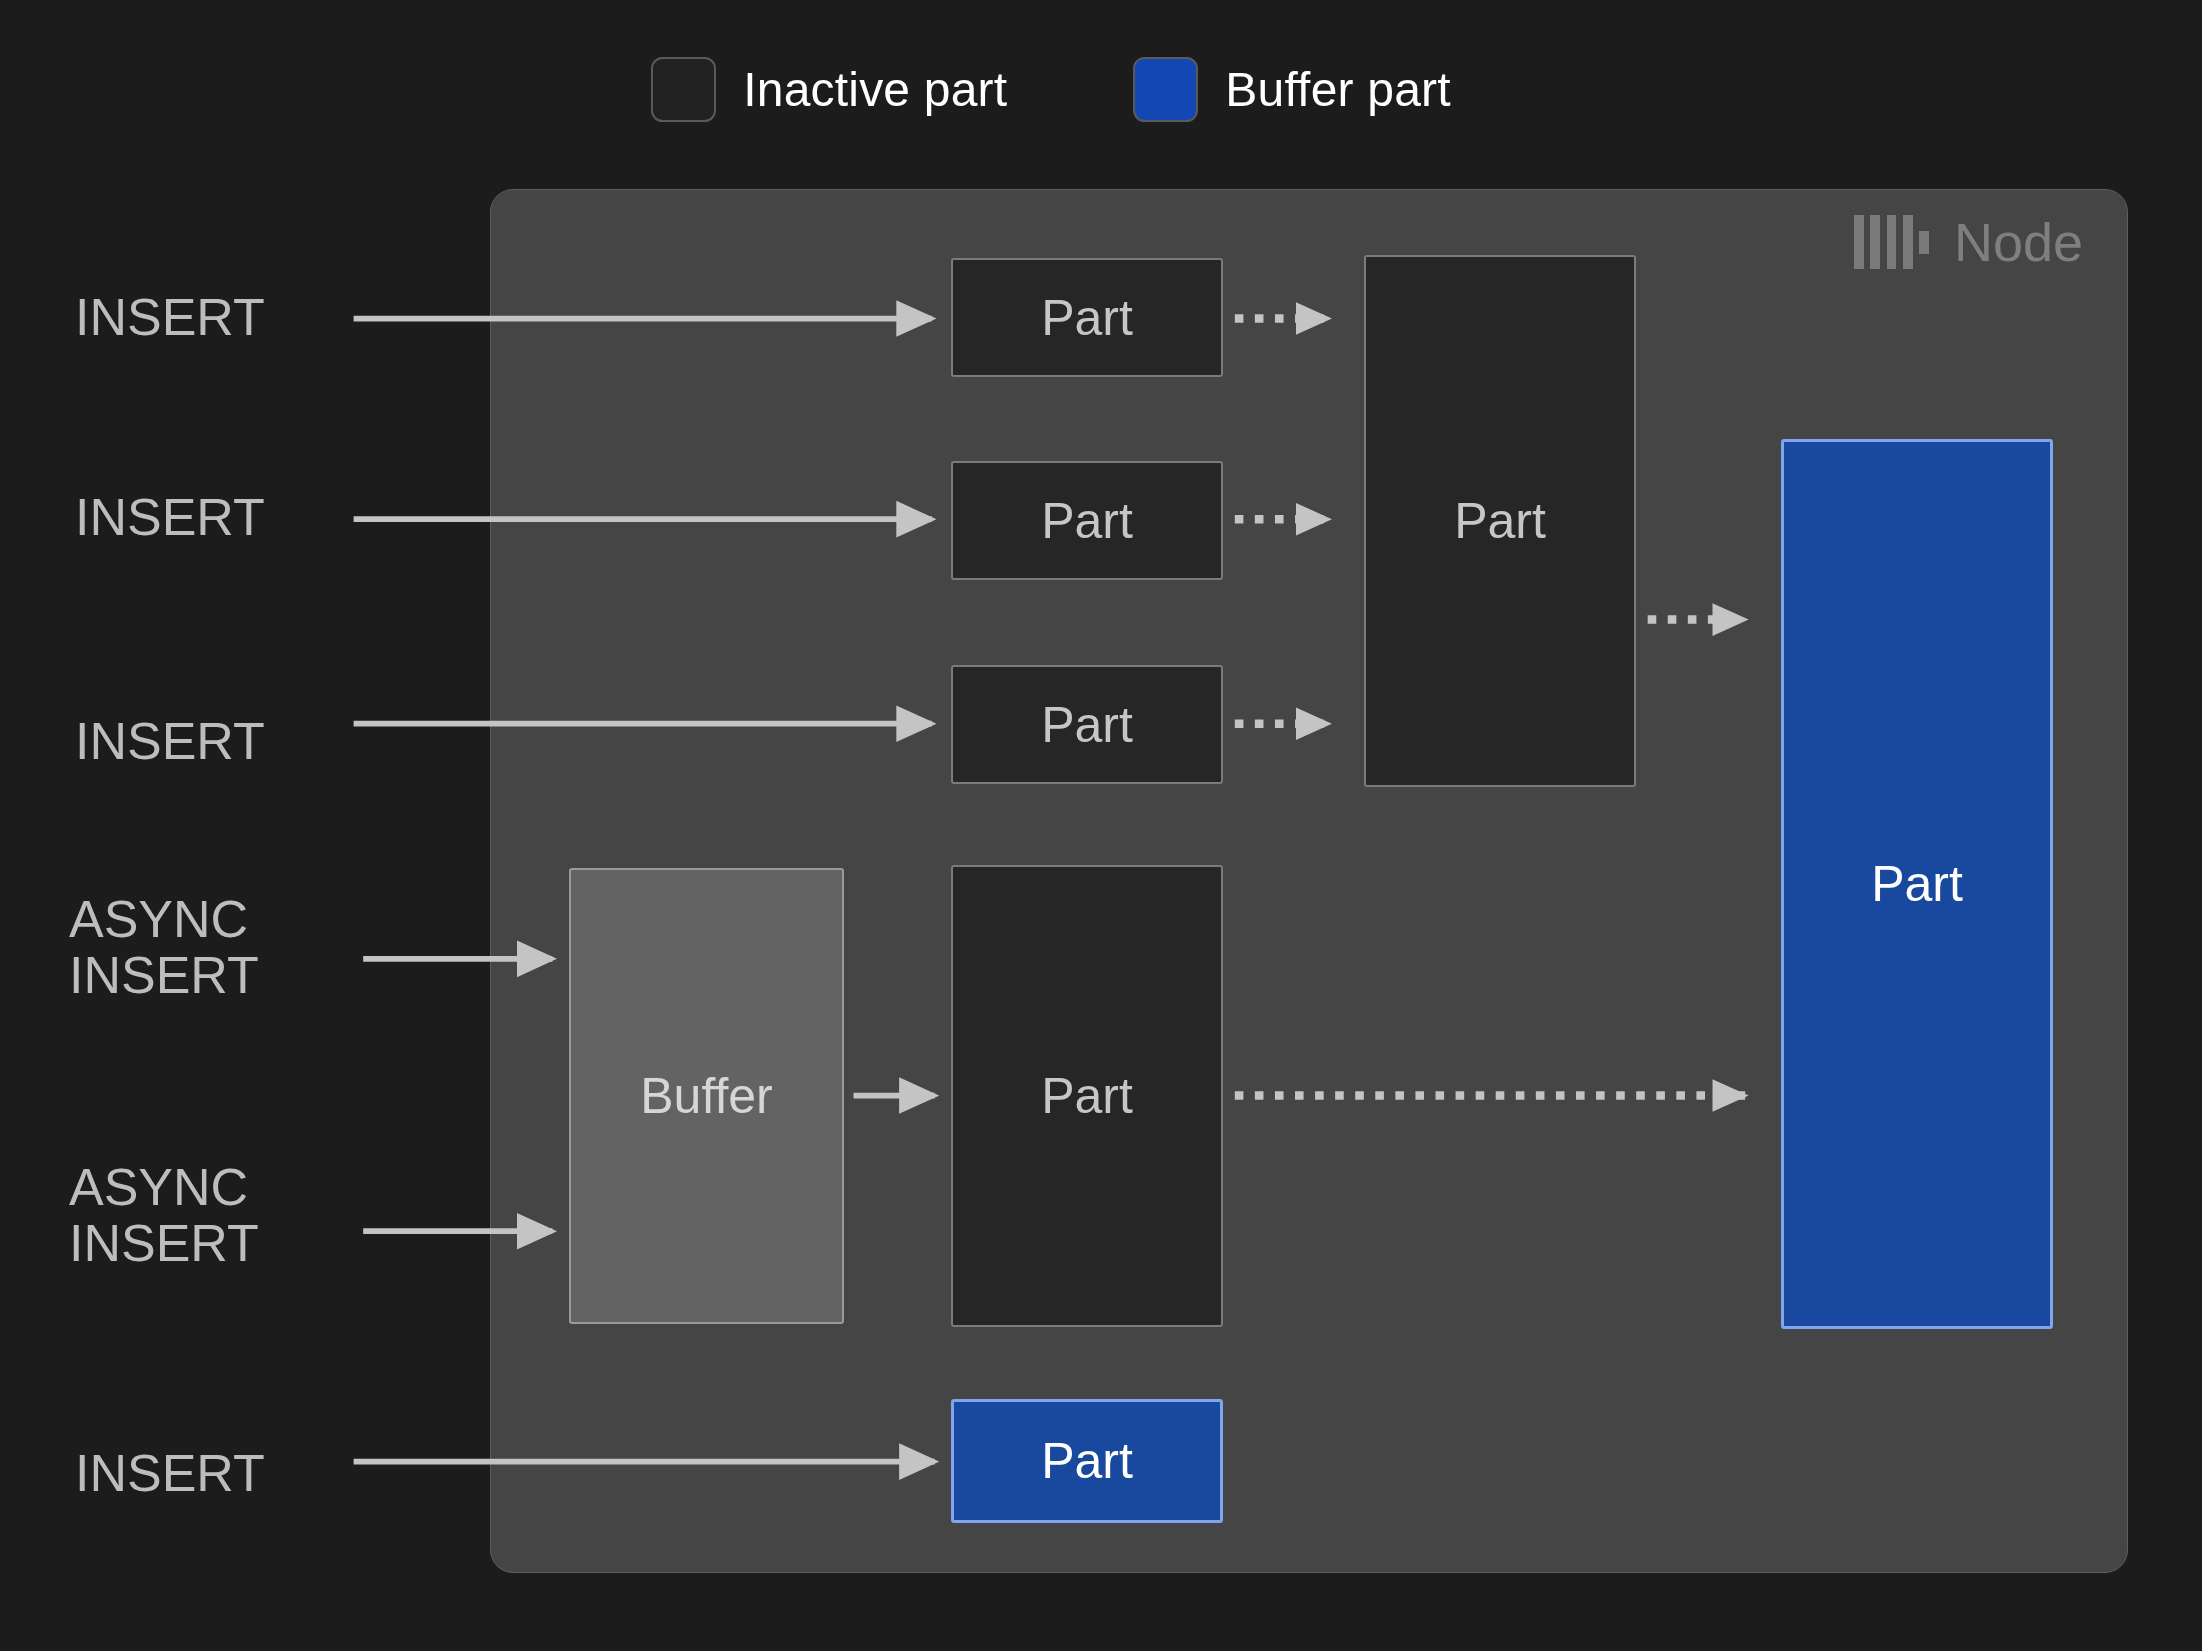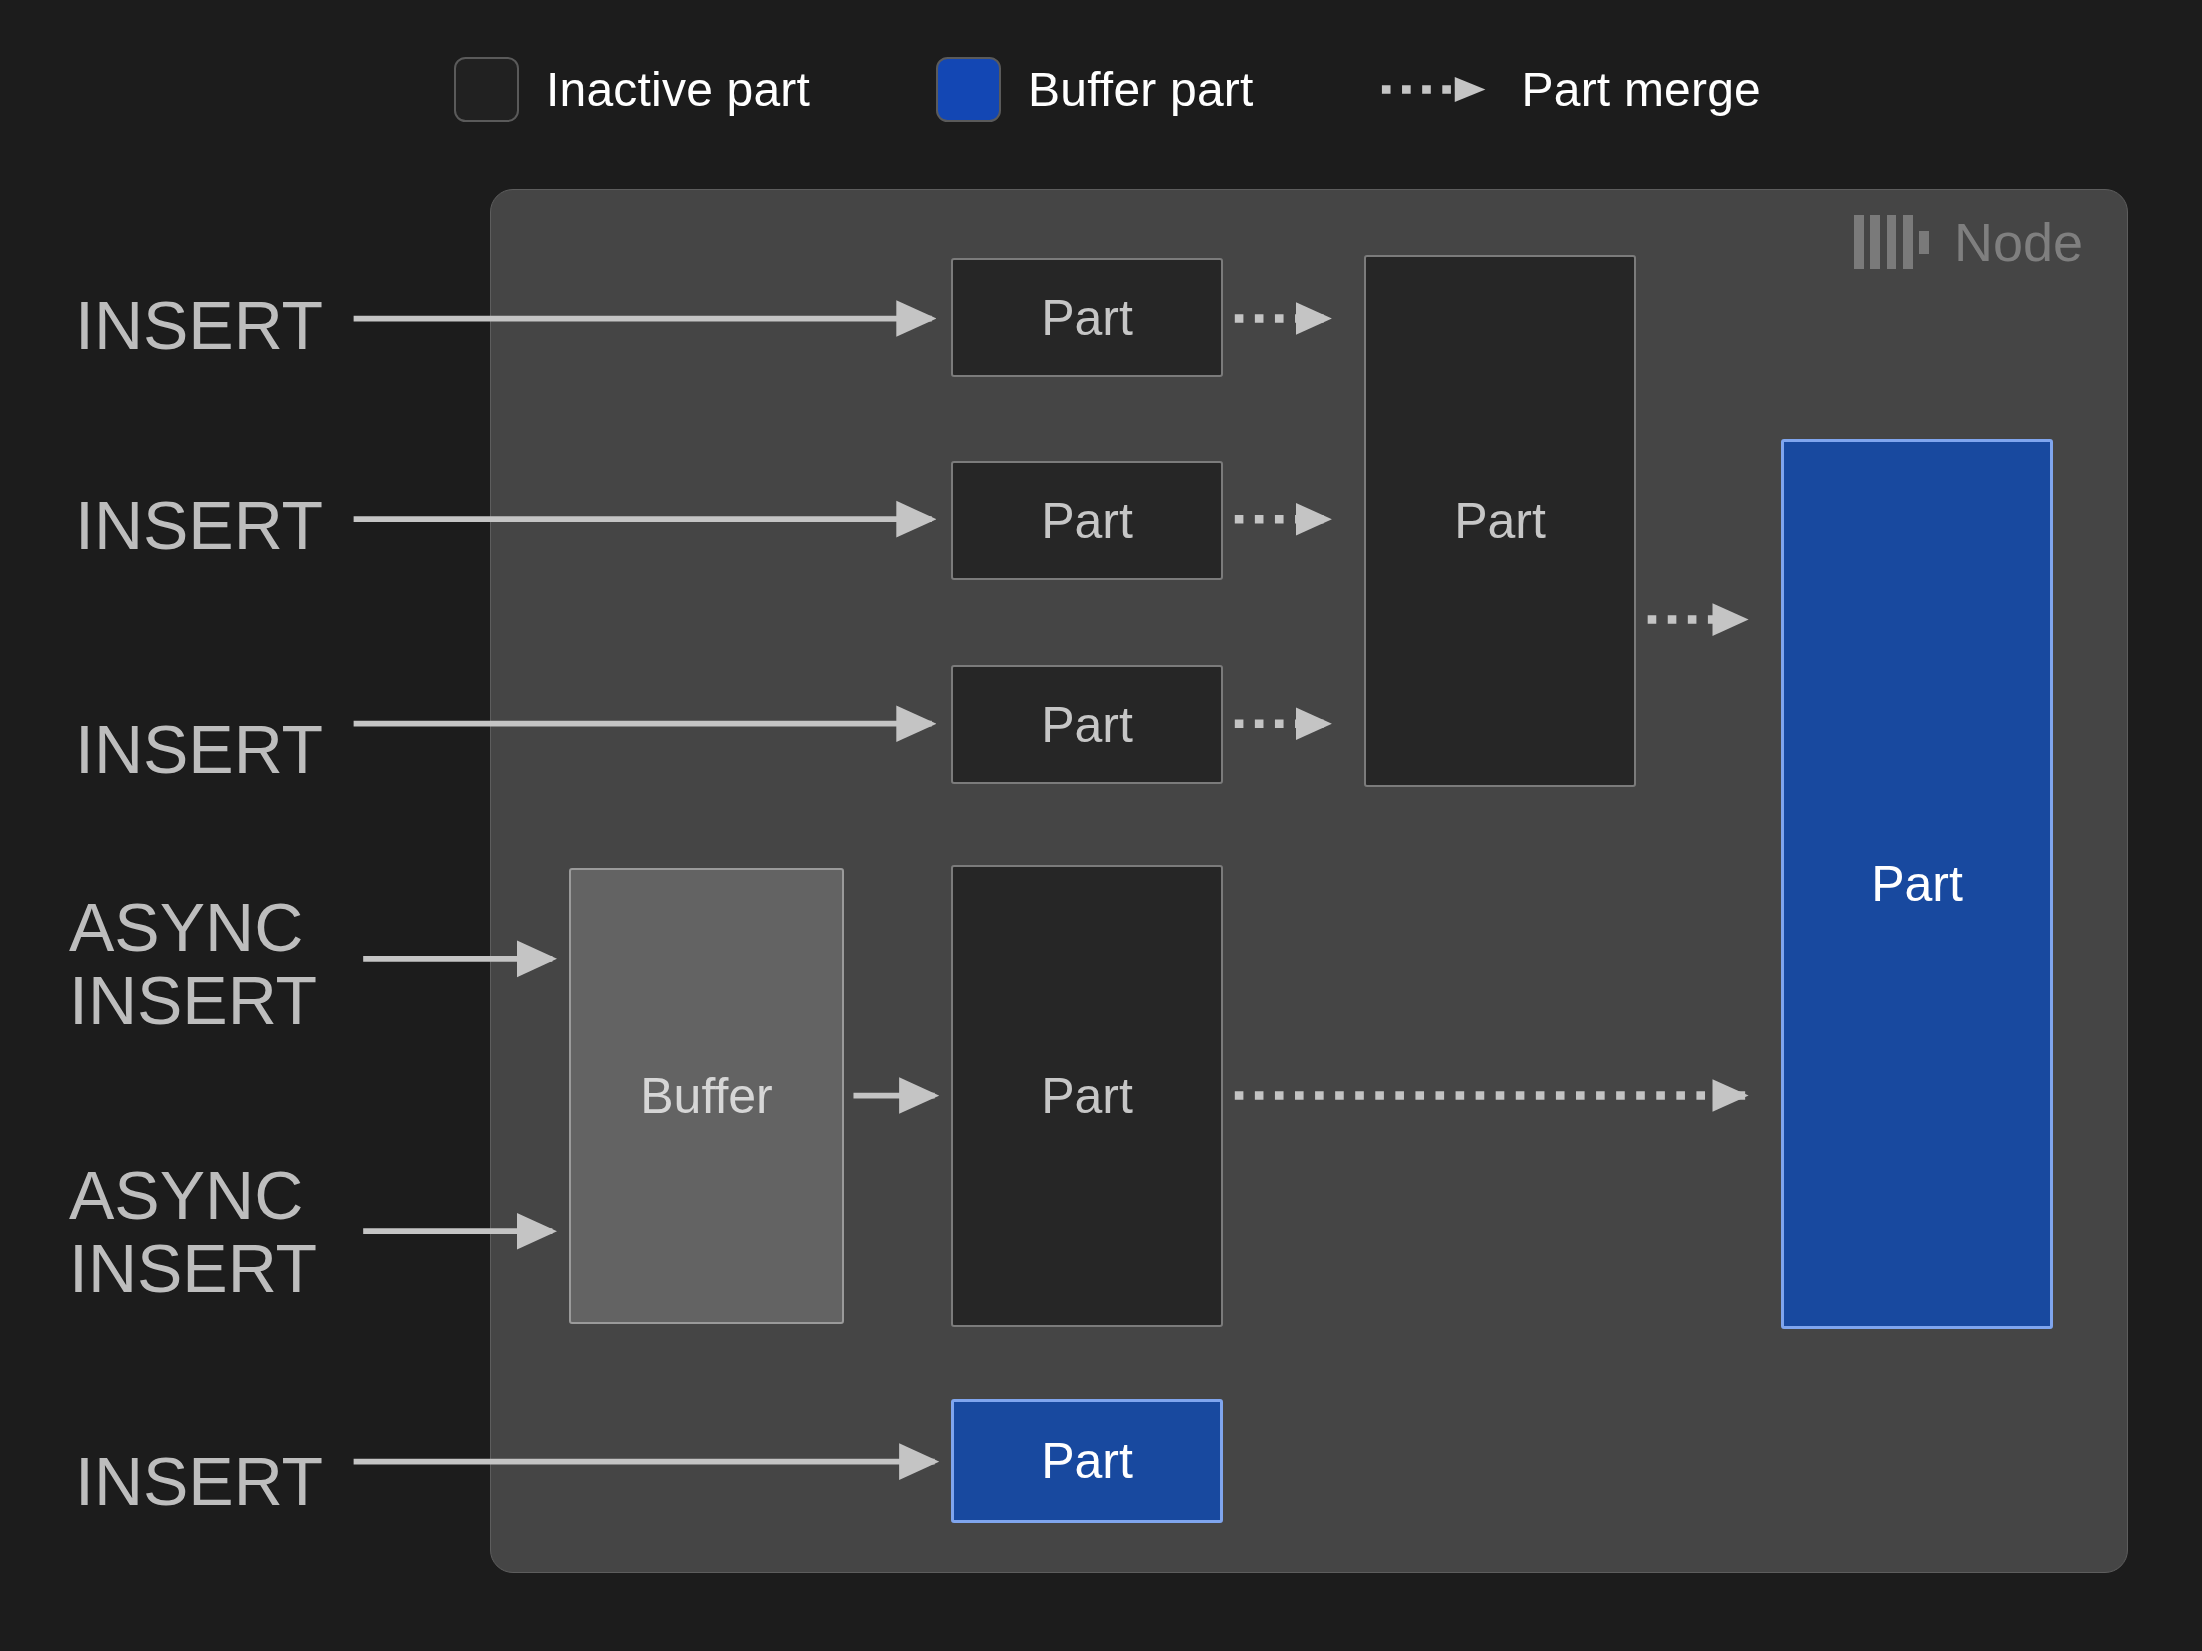--- a/index.html
+++ b/index.html
@@ -131,21 +131,21 @@
   }
   .box.buffer {
     background: #636363;
     border: 2.9px solid #9a9a9a;
     color: #d6d6d6;
   }
 
   
   .op-label {
     position: absolute;
-    font-size: 68px;
+    font-size: 52px;
     color: #bdbdbd;
     line-height: 1.08;
     white-space: pre-line;
     text-align: left;
   }
 
   
   #arrows {
     position: absolute;
     left: 0;
@@ -169,27 +169,20 @@
 
     <div class="legend-gap"></div>
 
     <div class="legend-item">
       <span class="swatch swatch-active"></span>
       <span class="legend-label">Buffer part</span>
     </div>
 
     <div class="legend-gap"></div>
 
-    <div class="legend-item">
-      <svg class="legend-dash" viewBox="0 0 120 30">
-        <line x1="2" y1="15" x2="78" y2="15" stroke="#c4c4c4" stroke-width="9" stroke-dasharray="9 12" stroke-linecap="butt"></line>
-        <path d="M 78 2 L 110 15 L 78 28 Z" fill="#c4c4c4"></path>
-      </svg>
-      <span class="legend-label">Part merge</span>
-    </div>
 
   </div>
 
   <div class="op-label" style="left:75px; top:289px;">INSERT</div>
 
   <div class="op-label" style="left:75px; top:489px;">INSERT</div>
 
   <div class="op-label" style="left:75px; top:713px;">INSERT</div>
 
   <div class="op-label" style="left:69px; top:891px;">ASYNC

